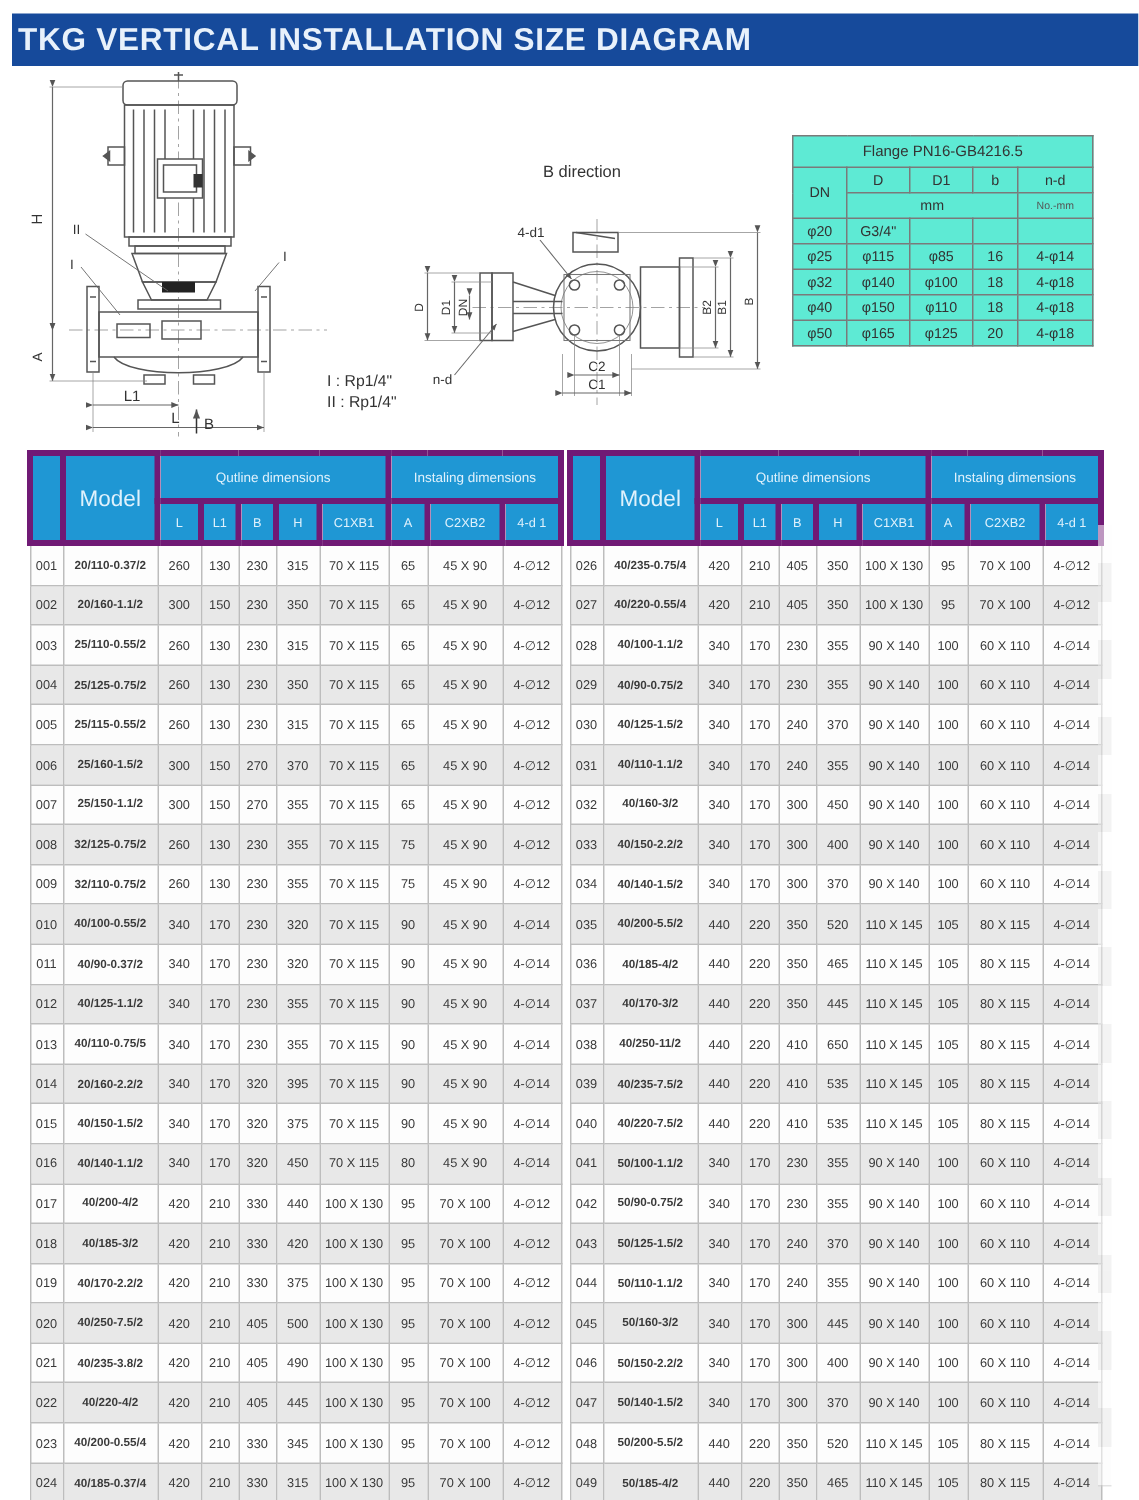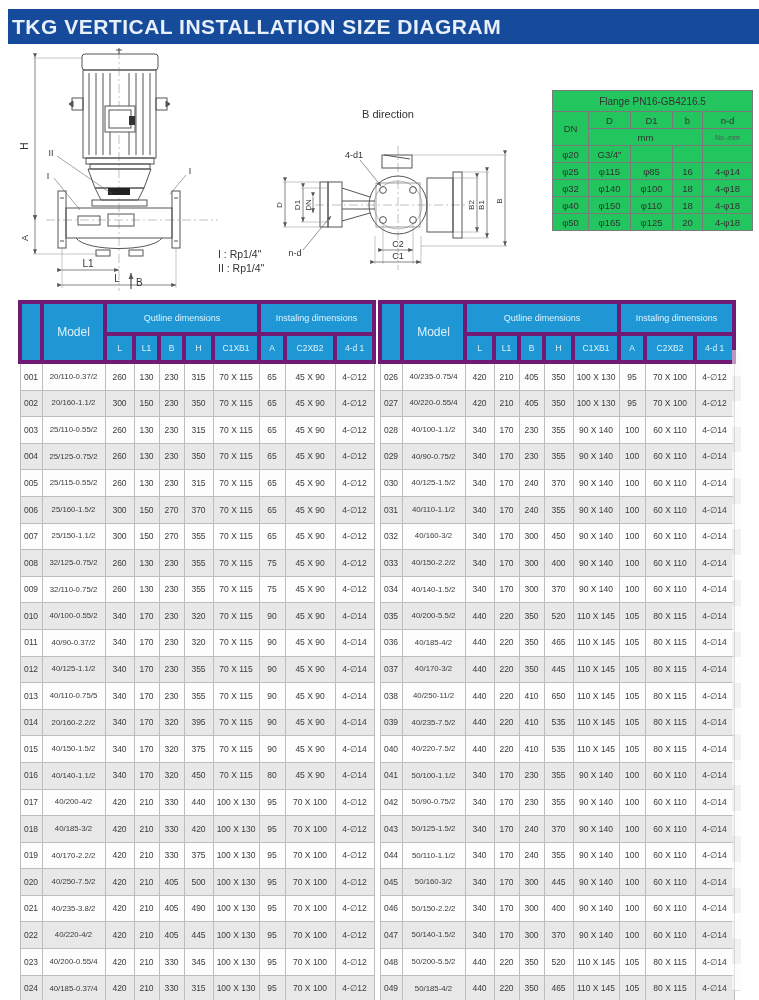--- a/index.html
+++ b/index.html
@@ -5,38 +5,38 @@
   html,body{margin:0;padding:0;background:#fff;}
   .page{position:relative;width:759px;height:1000px;background:#fff;overflow:hidden;
         font-family:"Liberation Sans",sans-serif;}
   
   .title-bar{position:absolute;left:8px;top:9px;width:754px;height:35px;
     background:#164A9B;color:#E8F1FB;font-size:21px;font-weight:bold;
     display:flex;align-items:center;padding-left:4px;box-sizing:border-box;letter-spacing:.5px;}
   
   .notes{position:absolute;left:218px;top:247px;font-size:10.5px;color:#333;line-height:1.35;}
   
-  .flange{position:absolute;left:552px;top:90px;border-collapse:collapse;table-layout:fixed;
-    font-size:9.5px;color:#333;background:#22c55e;}
+  .flange{position:absolute;left:528px;top:90px;border-collapse:collapse;table-layout:fixed;
+    font-size:9.5px;color:#333;background:#5eead4;}
   .flange td,.flange th{border:1px solid #7a7a7a;text-align:center;padding:0;height:16px;
     font-weight:normal;white-space:nowrap;overflow:hidden;}
   .flange .ttl{height:20px;font-size:10px;}
   .flange .unit-small{font-size:7px;color:#555;}
   
   .spec{position:absolute;border-collapse:collapse;table-layout:fixed;width:354px;background:#fff;}
   .spec.left{left:18px;top:300px;}
   .spec.right{left:378px;top:300px;}
   .spec th{background:#1F97D4;color:#DFF1FC;font-weight:normal;border:4px solid #701a75;
     white-space:nowrap;overflow:hidden;}
   .spec .grp{font-size:9px;height:26px;}
   .spec .sub{font-size:8.5px;height:22px;}
-  .spec .model-h{font-size:12px;}
+  .spec .model-h{font-size:15px;}
   .spec td{border:1px solid #bdbdbd;text-align:center;font-size:8.5px;color:#3a3a3a;
     height:25.6px;padding:0;white-space:nowrap;overflow:hidden;line-height:1;}
-  .spec td.model{font-size:7.8px;}
+  .spec td.model{font-size:7.8px;font-weight:bold;}
   .spec tbody tr:nth-child(even) td{background:#E8E8E8;}
   .spec tbody tr:nth-child(odd) td{background:#FDFDFD;}
   
   .edge-strip{position:absolute;left:732px;top:350px;width:9px;height:640px;opacity:.55;
     background:repeating-linear-gradient(to bottom,#fdfdfd 0 25.6px,#e9e9e9 25.6px 51.2px);
     border-bottom:1px solid #ccc;}
   
   .drawing{position:absolute;}
   svg text{font-family:"Liberation Sans",sans-serif;fill:#333;}
 </style>

